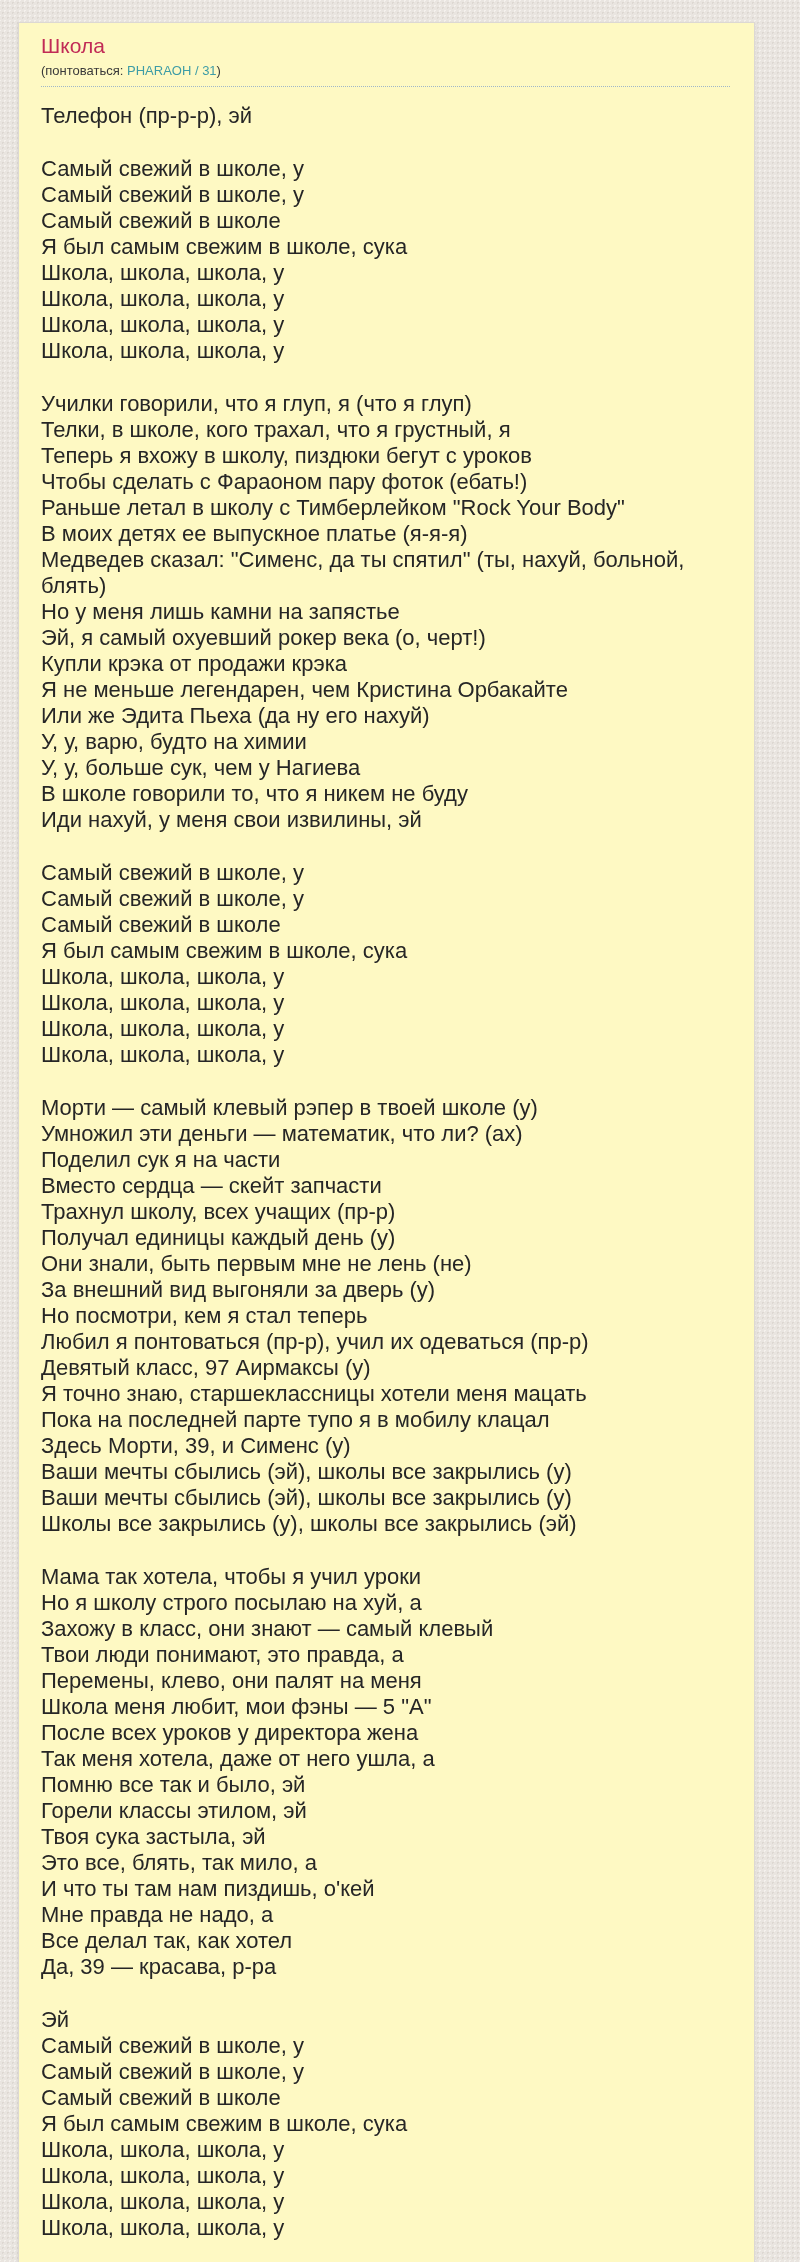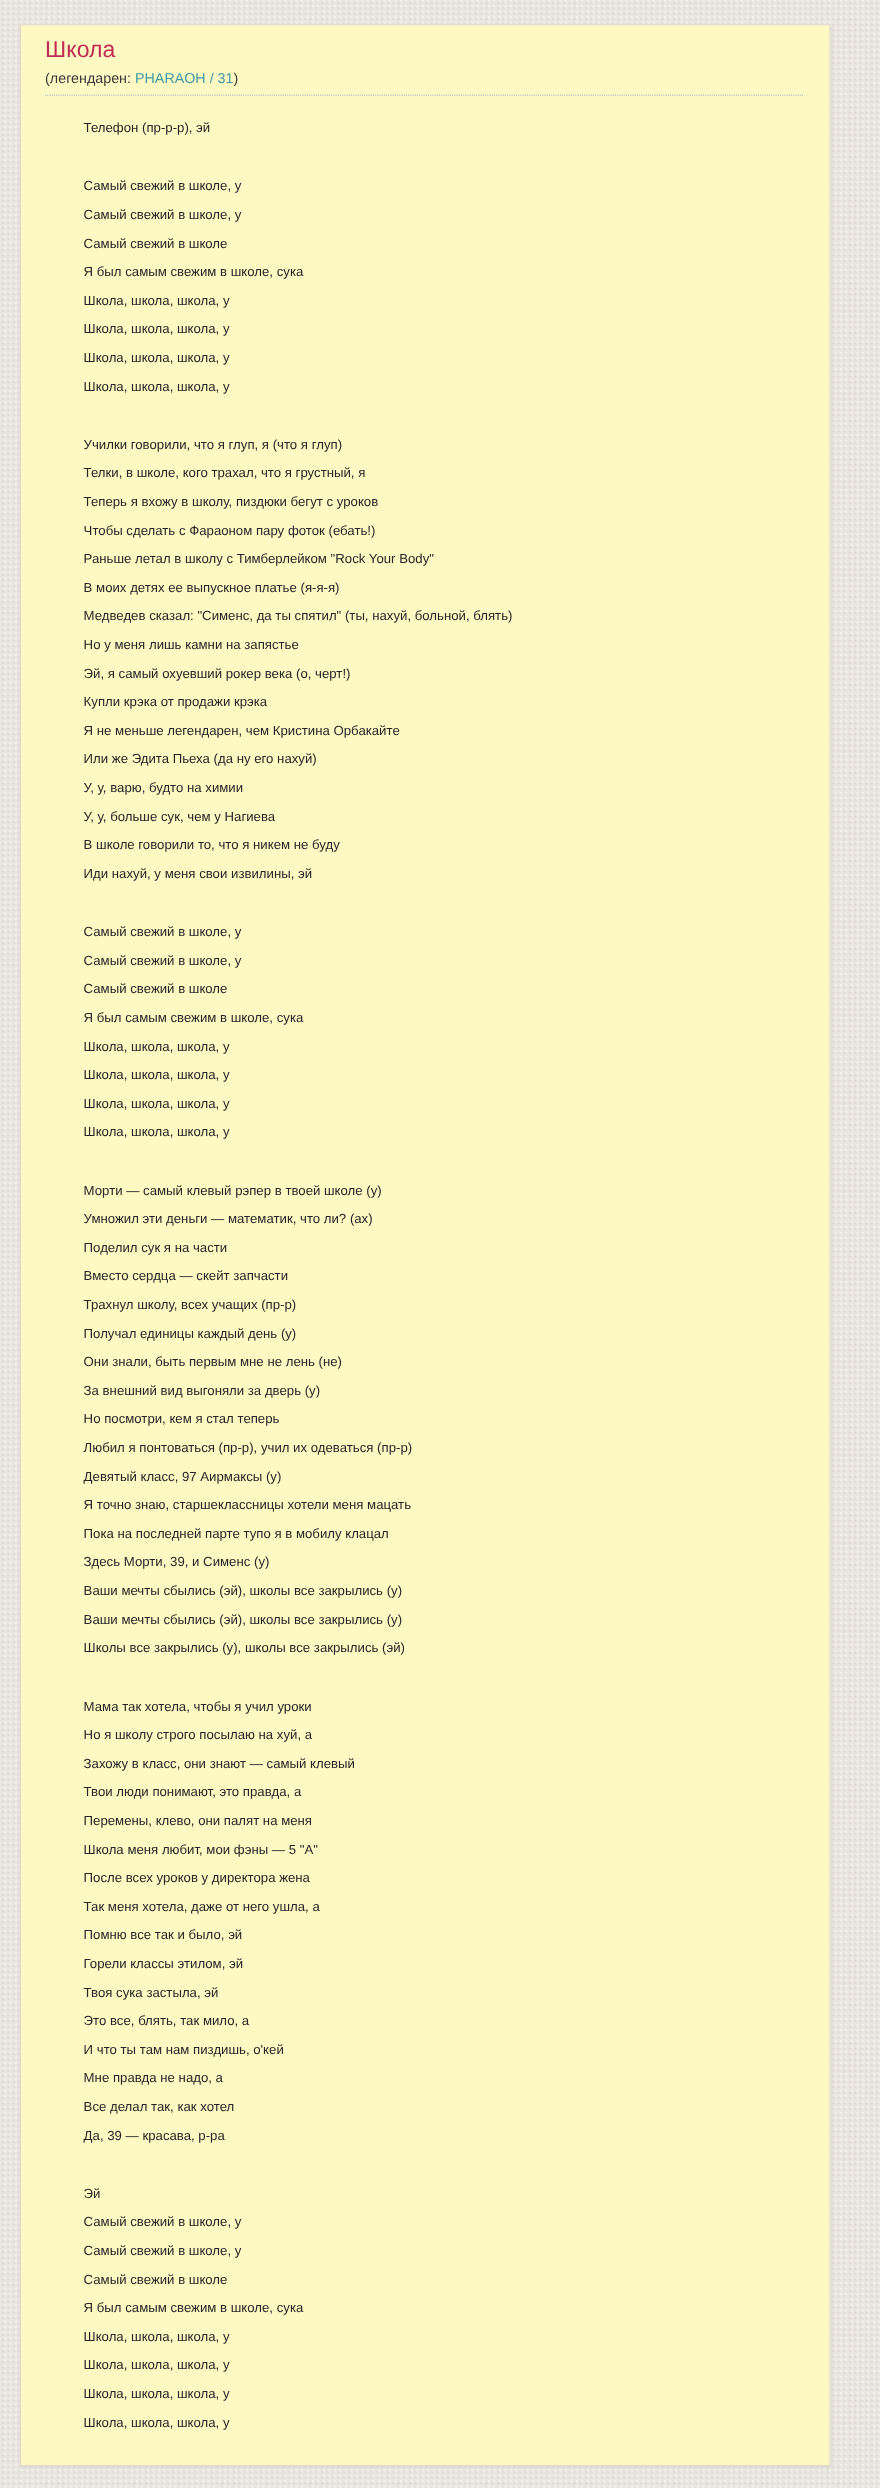--- a/index.html
+++ b/index.html
@@ -41,39 +41,38 @@
     border-bottom: 1px dotted #a0b7c8;
   }
   .artist-line a {
     color: #3d9ca6;
     text-decoration: none;
     cursor: pointer;
   }
   .lyrics {
     margin-top: 16px;
     color: #262626;
-    font-size: 12px;
-    margin-left: 35px;
+    font-size: 22px;
   }
   .stanza {
     margin: 0 0 27px 0;
     line-height: 26px;
   }
   .stanza:last-child {
     margin-bottom: 0;
   }
 </style>
 </head>
 <body>
 
 <div class="card">
   <h1 class="song-title">Школа</h1>
 
   <div class="artist-line">
-    <span>(легендарен: </span><a>PHARAOH / 31</a><span>)</span>
+    <span>(понтоваться: </span><a>PHARAOH / 31</a><span>)</span>
   </div>
 
   <div class="lyrics">
       <p class="stanza"><span>Телефон (пр-р-р), эй</span></p>
       <p class="stanza"><span>Самый свежий в школе, у</span><br><span>Самый свежий в школе, у</span><br><span>Самый свежий в школе</span><br><span>Я был самым свежим в школе, сука</span><br><span>Школа, школа, школа, у</span><br><span>Школа, школа, школа, у</span><br><span>Школа, школа, школа, у</span><br><span>Школа, школа, школа, у</span></p>
       <p class="stanza"><span>Училки говорили, что я глуп, я (что я глуп)</span><br><span>Телки, в школе, кого трахал, что я грустный, я</span><br><span>Теперь я вхожу в школу, пиздюки бегут с уроков</span><br><span>Чтобы сделать с Фараоном пару фоток (ебать!)</span><br><span>Раньше летал в школу с Тимберлейком "Rock Your Body"</span><br><span>В моих детях ее выпускное платье (я-я-я)</span><br><span>Медведев сказал: "Сименс, да ты спятил" (ты, нахуй, больной, блять)</span><br><span>Но у меня лишь камни на запястье</span><br><span>Эй, я самый охуевший рокер века (о, черт!)</span><br><span>Купли крэка от продажи крэка</span><br><span>Я не меньше легендарен, чем Кристина Орбакайте</span><br><span>Или же Эдита Пьеха (да ну его нахуй)</span><br><span>У, у, варю, будто на химии</span><br><span>У, у, больше сук, чем у Нагиева</span><br><span>В школе говорили то, что я никем не буду</span><br><span>Иди нахуй, у меня свои извилины, эй</span></p>
       <p class="stanza"><span>Самый свежий в школе, у</span><br><span>Самый свежий в школе, у</span><br><span>Самый свежий в школе</span><br><span>Я был самым свежим в школе, сука</span><br><span>Школа, школа, школа, у</span><br><span>Школа, школа, школа, у</span><br><span>Школа, школа, школа, у</span><br><span>Школа, школа, школа, у</span></p>
       <p class="stanza"><span>Морти — самый клевый рэпер в твоей школе (у)</span><br><span>Умножил эти деньги — математик, что ли? (ах)</span><br><span>Поделил сук я на части</span><br><span>Вместо сердца — скейт запчасти</span><br><span>Трахнул школу, всех учащих (пр-р)</span><br><span>Получал единицы каждый день (у)</span><br><span>Они знали, быть первым мне не лень (не)</span><br><span>За внешний вид выгоняли за дверь (у)</span><br><span>Но посмотри, кем я стал теперь</span><br><span>Любил я понтоваться (пр-р), учил их одеваться (пр-р)</span><br><span>Девятый класс, 97 Аирмаксы (у)</span><br><span>Я точно знаю, старшеклассницы хотели меня мацать</span><br><span>Пока на последней парте тупо я в мобилу клацал</span><br><span>Здесь Морти, 39, и Сименс (у)</span><br><span>Ваши мечты сбылись (эй), школы все закрылись (у)</span><br><span>Ваши мечты сбылись (эй), школы все закрылись (у)</span><br><span>Школы все закрылись (у), школы все закрылись (эй)</span></p>
       <p class="stanza"><span>Мама так хотела, чтобы я учил уроки</span><br><span>Но я школу строго посылаю на хуй, а</span><br><span>Захожу в класс, они знают — самый клевый</span><br><span>Твои люди понимают, это правда, а</span><br><span>Перемены, клево, они палят на меня</span><br><span>Школа меня любит, мои фэны — 5 "А"</span><br><span>После всех уроков у директора жена</span><br><span>Так меня хотела, даже от него ушла, а</span><br><span>Помню все так и было, эй</span><br><span>Горели классы этилом, эй</span><br><span>Твоя сука застыла, эй</span><br><span>Это все, блять, так мило, а</span><br><span>И что ты там нам пиздишь, о'кей</span><br><span>Мне правда не надо, а</span><br><span>Все делал так, как хотел</span><br><span>Да, 39 — красава, р-ра</span></p>
       <p class="stanza"><span>Эй</span><br><span>Самый свежий в школе, у</span><br><span>Самый свежий в школе, у</span><br><span>Самый свежий в школе</span><br><span>Я был самым свежим в школе, сука</span><br><span>Школа, школа, школа, у</span><br><span>Школа, школа, школа, у</span><br><span>Школа, школа, школа, у</span><br><span>Школа, школа, школа, у</span></p>

